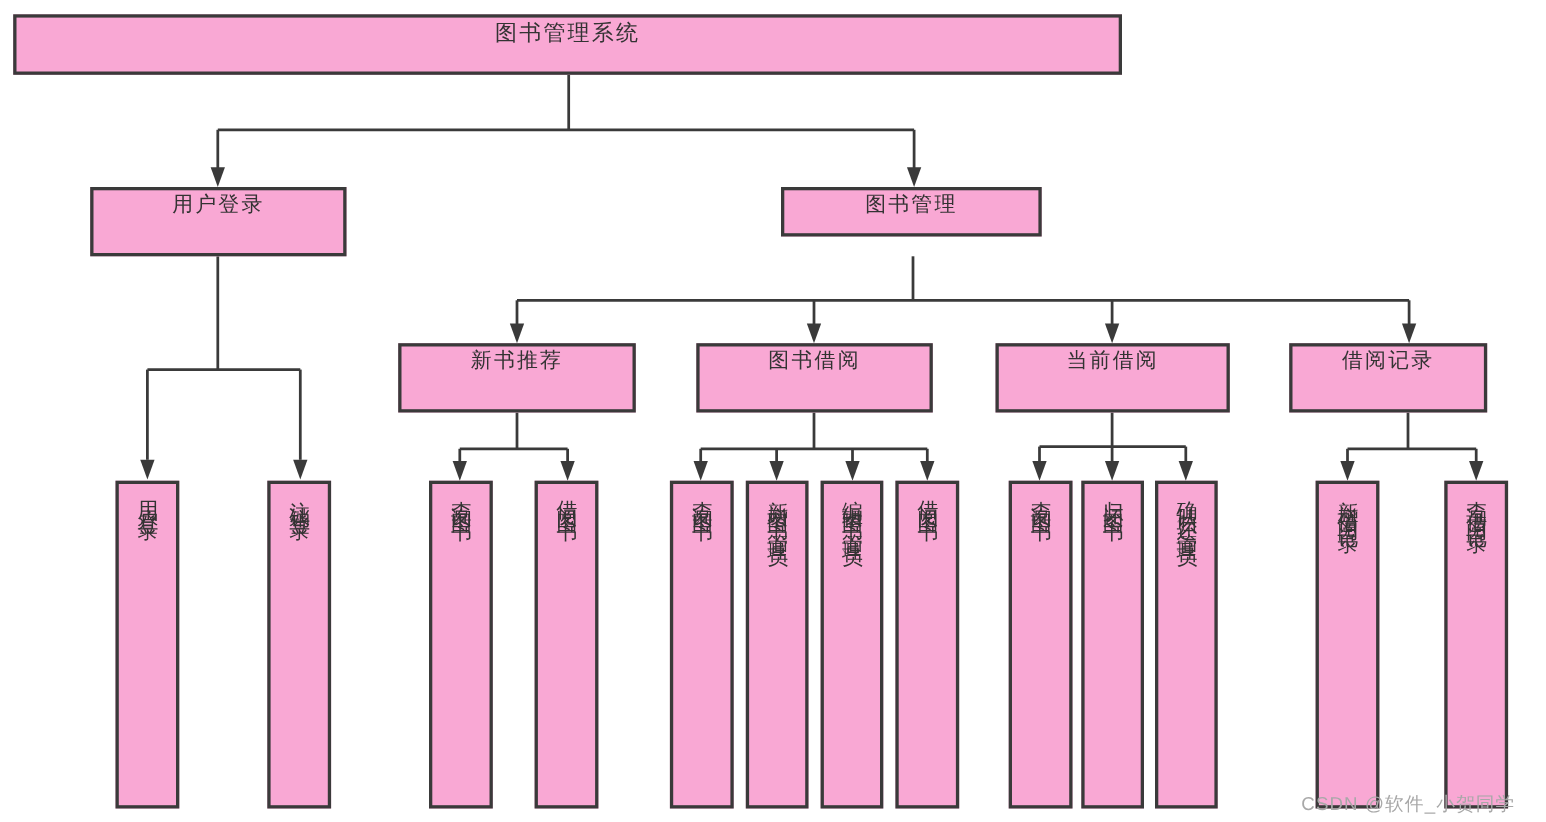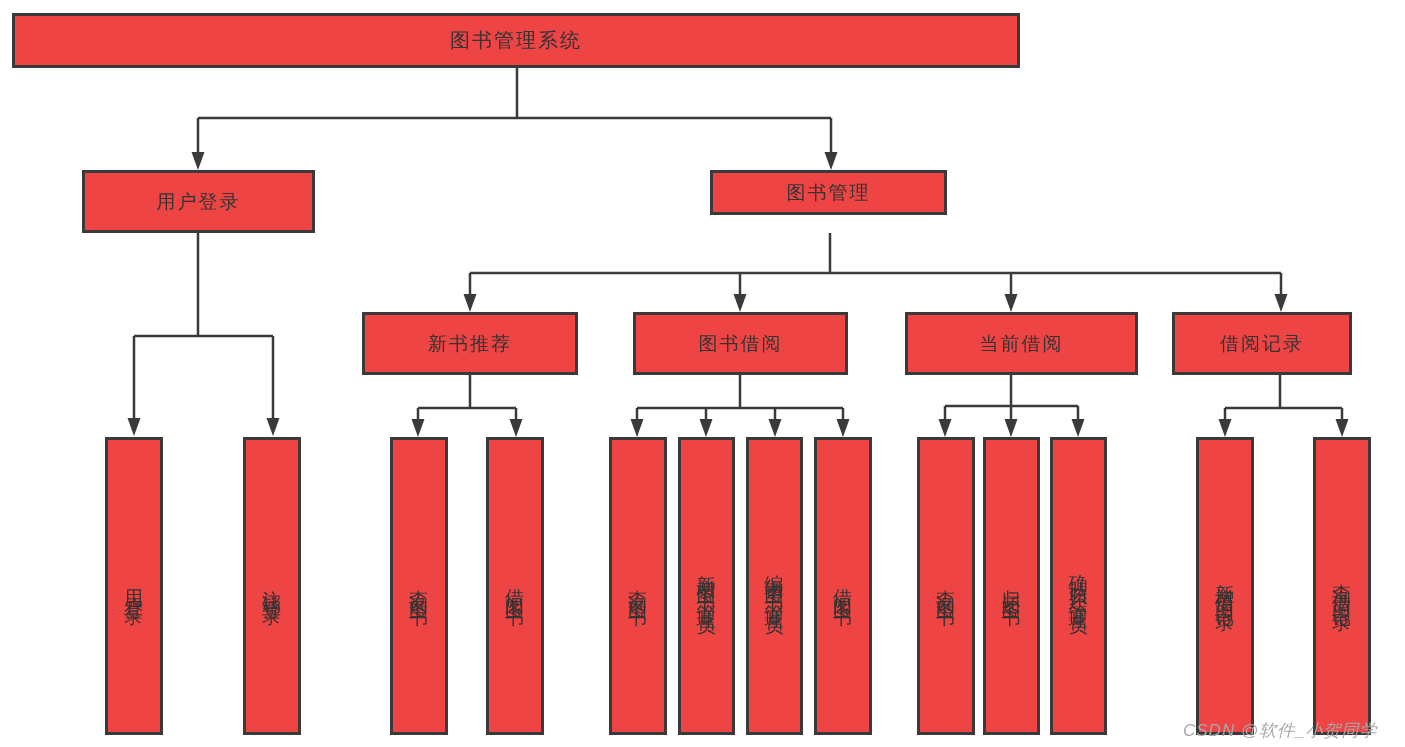--- a/index.html
+++ b/index.html
@@ -22,23 +22,22 @@
   .connectors {
     position: absolute;
     left: 0; top: 0;
     width: 1405px; height: 747px;
     color: var(--line);
     pointer-events: none;
   }
   .node {
     position: absolute;
     border: 3px solid var(--line);
-    background: #ef4444;
+    background: #f9a8d4;
     display: flex;
-    align-items: center;
     justify-content: center;
     font-size: 19px;
     letter-spacing: 2px;
     color: var(--text);
     white-space: nowrap;
   }
   .node.top-box { font-size: 20px; }
   .leaf span {
     writing-mode: vertical-rl;
     letter-spacing: 6px;
@@ -47,21 +46,20 @@
   }
   .watermark {
     position: absolute;
     left: 1183px;
     top: 719px;
     font-size: 17px;
     letter-spacing: 1px;
     color: var(--watermark);
     z-index: 5;
     white-space: nowrap;
-    font-style: italic;
   }
 </style>
 </head>
 <body>
 
 <div class="canvas">
 
   <svg class="connectors" viewBox="0 0 1405 747" xmlns="http://www.w3.org/2000/svg">
     <g stroke="currentColor" stroke-width="2.5" fill="none">
 
@@ -145,21 +143,21 @@
   <div class="node" style="left:710px; top:170px; width:237px; height:45px;">
     <span>图书管理</span>
   </div>
 
   <div class="node" style="left:362px; top:312px; width:216px; height:63px;">
     <span>新书推荐</span>
   </div>
   <div class="node" style="left:633px; top:312px; width:215px; height:63px;font-family:Liberation Serif, serif;">
     <span>图书借阅</span>
   </div>
-  <div class="node" style="left:905px; top:312px; width:233px; height:63px;">
+  <div class="node" style="left:905px; top:312px; width:213px; height:63px;">
     <span>当前借阅</span>
   </div>
   <div class="node" style="left:1172px; top:312px; width:180px; height:63px;">
     <span>借阅记录</span>
   </div>
 
   <div class="node leaf" style="left:105px; top:437px; width:58px; height:298px;">
     <span>用户登录</span>
   </div>
   <div class="node leaf" style="left:243px; top:437px; width:58px; height:298px;">

